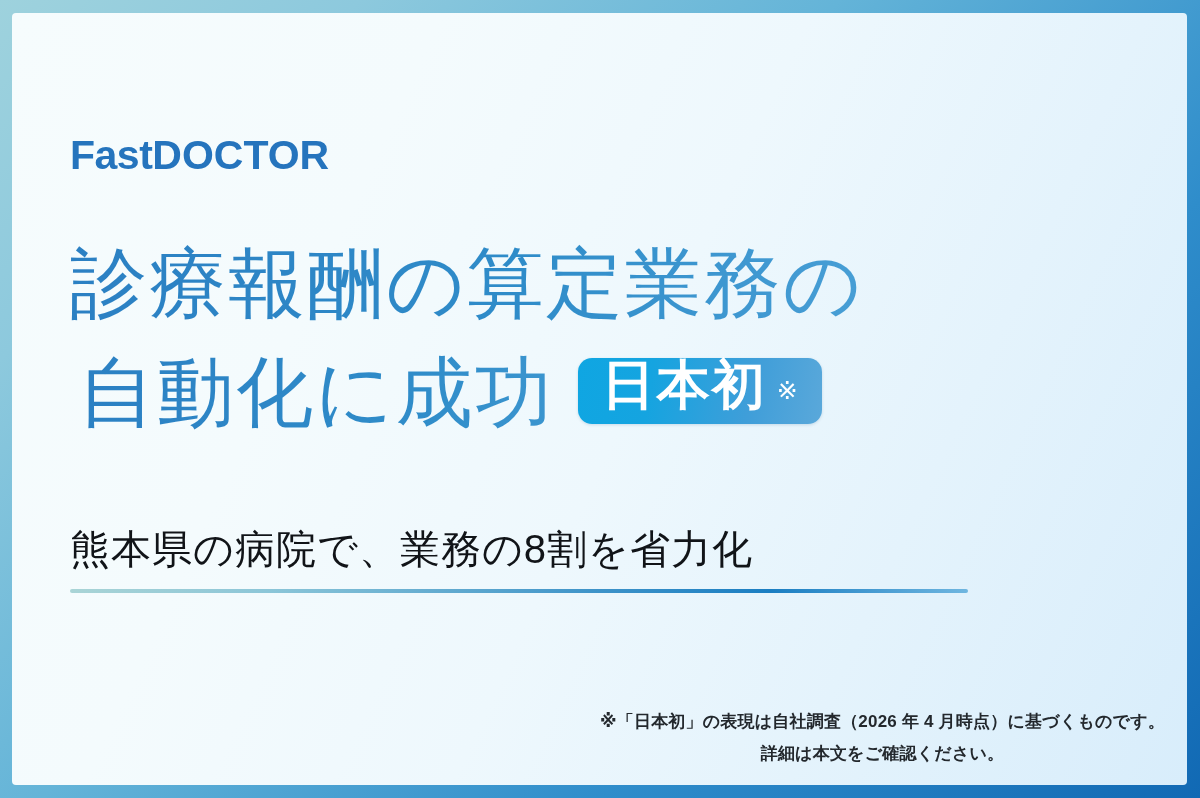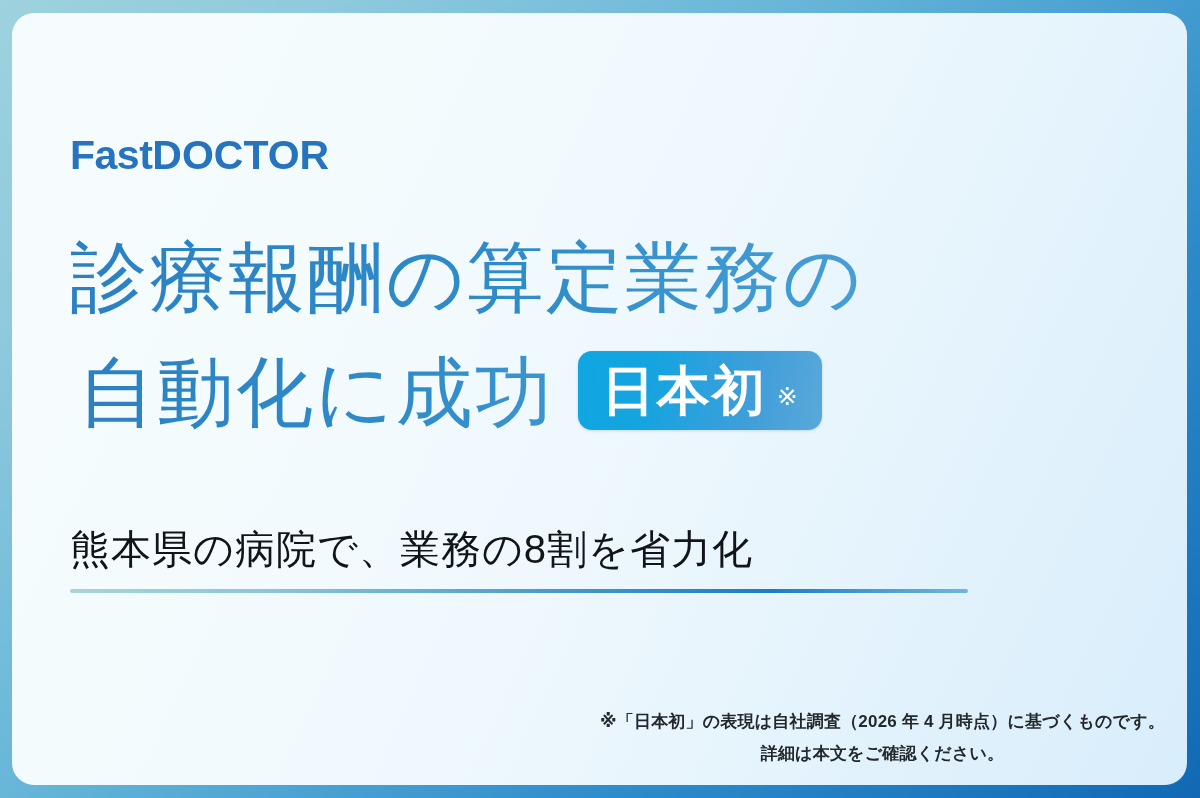--- a/index.html
+++ b/index.html
@@ -22,21 +22,21 @@
         #1169b4 100%);
     box-sizing: border-box;
   }
   
   #card {
     position: absolute;
     left: 12px;
     top: 13px;
     right: 13px;
     bottom: 13px;
-    border-radius: 22px;
+    border-radius: 4px;
     background: linear-gradient(115deg,
         #f6fcfd 0%,
         #f4fbfd 28%,
         #eef8fd 52%,
         #e4f3fc 74%,
         #d8edfb 100%);
     overflow: hidden;
   }
 
   
@@ -67,41 +67,40 @@
     font-weight: 400;
     letter-spacing: 2px;
     white-space: nowrap;
     color: #2f86c6;
   }
   .headline-line.l1 {
     background: linear-gradient(90deg, #2b80c3 0%, #2f8cc9 45%, #57aadd 100%);
     -webkit-background-clip: text;
     background-clip: text;
     color: transparent;
-    font-family: Liberation Mono, monospace;
   }
   .headline-line.l2 {
     display: flex;
     align-items: center;
     gap: 24px;
     margin-left: 8px;
   }
   .headline-line.l2 .txt {
     background: linear-gradient(90deg, #2b80c3 0%, #2f8cc9 70%, #3b95cf 100%);
     -webkit-background-clip: text;
     background-clip: text;
     color: transparent;
   }
 
   
   .badge {
     display: inline-flex;
     align-items: center;
     gap: 10px;
-    padding: 13px 22px 13px 24px;
+    padding: 0 22px 13px 24px;
     border-radius: 14px;
     background: linear-gradient(100deg, #0fa6e2 0%, #15a4e0 30%, #3f9ed9 70%, #5aa8da 100%);
     box-shadow: 0 1px 3px rgba(30,90,140,0.18);
     position: relative;
     top: -2px;
   }
   .badge-text {
     color: #ffffff;
     font-size: 53px;
     line-height: 1;

